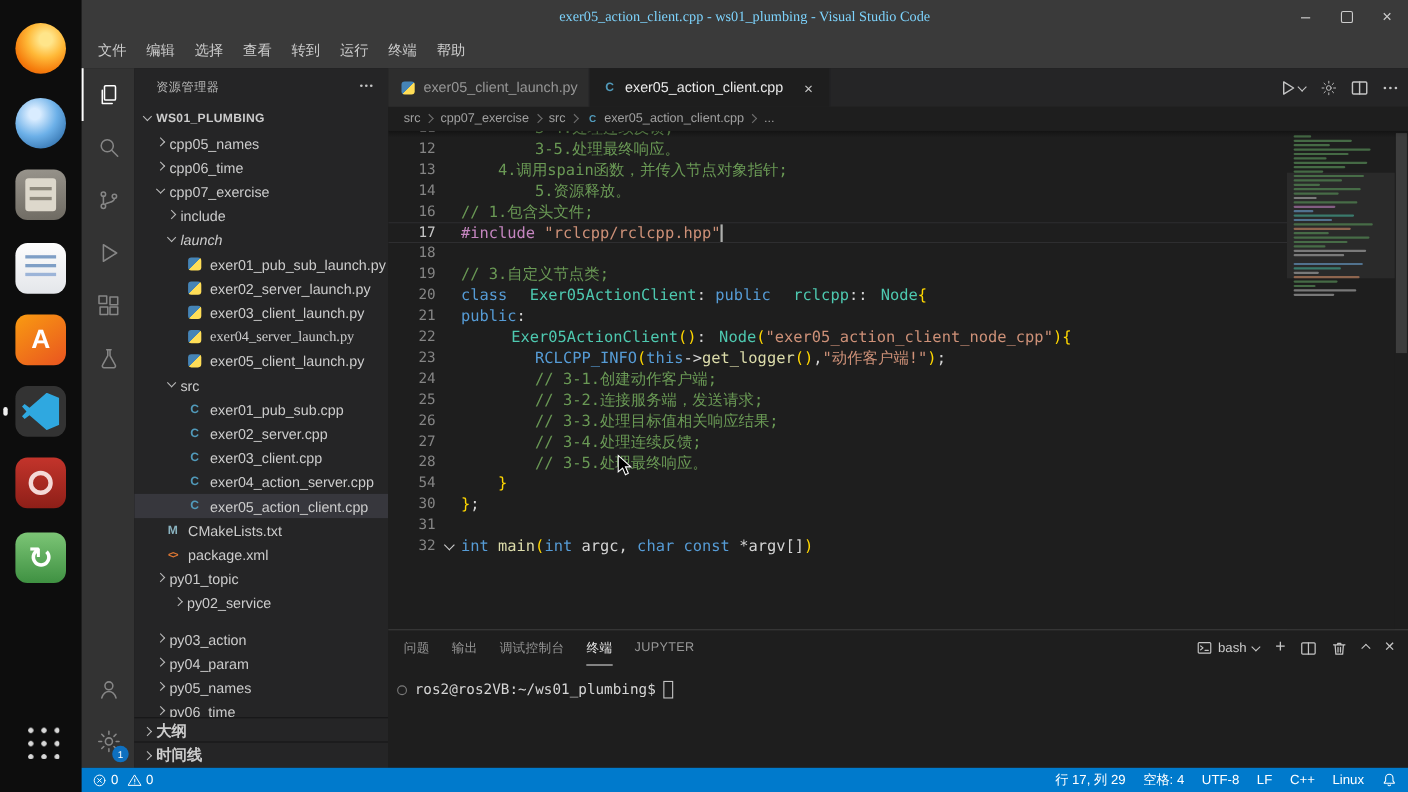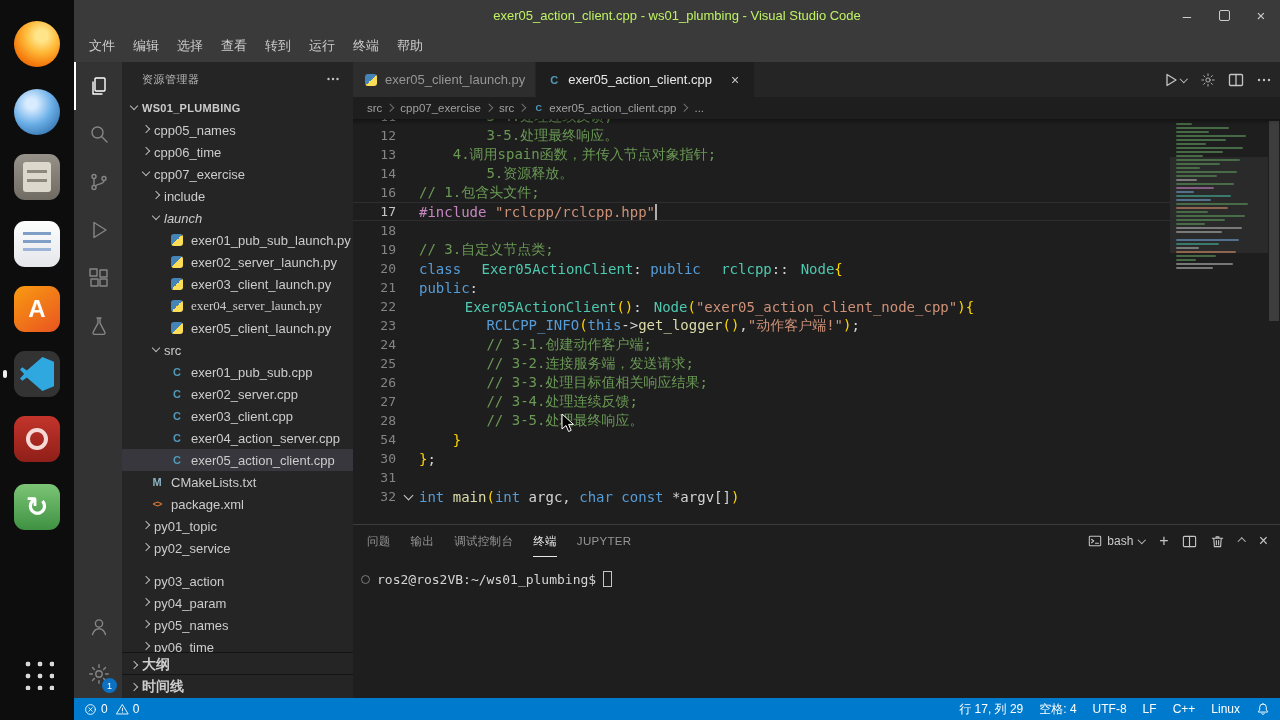--- a/index.html
+++ b/index.html
@@ -23,21 +23,21 @@
   .ic-vscode::after { content:""; position:absolute; inset:6px; background:#2fa8e0; clip-path:polygon(66% 0,100% 14%,100% 86%,66% 100%,20% 60%,7% 70%,0 63%,12% 50%,0 37%,7% 30%,20% 40%); }
   .ic-vscode::before { content:""; position:absolute; left:-11px; top:19px; width:4px; height:8px; background:#f0f0f0; border-radius:2px; }
   .ic-recorder { top:416px; background:linear-gradient(#c3342b,#8e1f18); }
   .ic-recorder::after { content:""; position:absolute; inset:12px; border:4px solid #f4d9d7; border-radius:50%; }
   .ic-sync { top:484px; background:linear-gradient(#7cc576,#3f9142); display:flex; align-items:center; justify-content:center; color:#fff; font-size:27px; font-weight:bold; }
   .ic-apps { top:656px; left:20px; width:34px; height:34px; border-radius:0; background-image:radial-gradient(#d8d8d8 2.1px, transparent 2.7px); background-size:12px 12px; background-position:2px 2px; background-repeat:repeat; }
 
   
   .vscode { position:absolute; left:74px; top:0; right:0; bottom:0; }
   .titlebar { height:30px; background:#3a3a3a; display:flex; align-items:center; justify-content:center; position:relative; }
-  .window-title { color:#bef264; font-size:13px; }
+  .window-title { color:#7dd3fc; font-size:13px;font-family:Liberation Serif, serif; }
   .wbtns { position:absolute; right:8px; top:0; height:30px; display:flex; align-items:center; gap:15px; }
   .wbtn { width:22px; height:22px; display:flex; align-items:center; justify-content:center; color:#cccccc; font-size:15px; border-radius:50%; cursor:pointer; }
   .wbtn.max::before { content:""; width:9px; height:9px; border:1.2px solid #ccc; border-radius:2px; }
 
   .menubar { height:32px; background:#3a3a3a; display:flex; align-items:center; padding-left:6px; }
   .menu-item { color:#cccccc; font-size:13px; padding:0 9px; height:24px; line-height:24px; border-radius:4px; cursor:pointer; }
 
   .main { position:absolute; top:62px; left:0; right:0; bottom:22px; display:flex; }
 
   
@@ -111,21 +111,21 @@
   .tok.br  { color:var(--c-bracket); }
   .caret { display:inline-block; width:2px; height:16px; background:#aeafad; vertical-align:text-bottom; }
 
   .minimap { position:absolute; top:2px; right:12px; width:98px; bottom:0; background:#1e1e1e; z-index:5; padding-top:2px; }
   .mmview { position:absolute; left:0; right:0; top:36px; height:96px; background:rgba(255,255,255,.055); }
   .mmbar { height:2px; margin:0 0 2px 6px; opacity:.8; border-radius:1px; }
   .scrollbar { position:absolute; right:0; top:0; width:12px; bottom:0; z-index:7; }
   .sthumb { position:absolute; top:2px; left:1px; width:10px; height:200px; background:rgba(121,121,121,.35); }
 
   
-  .panel { height:174px; flex:none; background:#1e1e1e; border-top:1px solid #3c3c3c; position:relative; }
+  .panel { height:126px; flex:none; background:#1e1e1e; border-top:1px solid #3c3c3c; position:relative; }
   .paneltabs { height:32px; display:flex; align-items:center; padding-left:14px; gap:20px; position:relative; }
   .ptab { font-size:11.5px; color:#969696; height:32px; display:flex; align-items:center; letter-spacing:.3px; cursor:pointer; }
   .ptab.active { color:#e7e7e7; box-shadow:inset 0 -1px 0 #e7e7e7; }
   .panel-actions { position:absolute; right:12px; top:0; height:32px; display:flex; align-items:center; gap:13px; color:#c5c5c5; }
   .pa { display:flex; align-items:center; cursor:pointer; gap:5px; }
   .pa svg { stroke:#c5c5c5; fill:none; stroke-width:1.2; stroke-linecap:round; stroke-linejoin:round; }
   .shell-label { font-size:12px; color:#cccccc; }
   .pglyph { font-size:16px; line-height:16px; color:#c5c5c5; }
   .termline { display:flex; align-items:center; margin:14px 0 0 8px; font-family:"DejaVu Sans Mono","Liberation Mono",monospace; font-size:13px; color:#d6d6d6; }
   .cmddot { width:9px; height:9px; border:1.2px solid #7a7a7a; border-radius:50%; margin-right:7px; flex:none; }
@@ -324,21 +324,21 @@
               <span class="tlabel">CMakeLists.txt</span>
             </div>
             <div class="trow" style="padding-left: 27px;">
               <span class="fi fi-xml">&lt;&gt;</span>
               <span class="tlabel">package.xml</span>
             </div>
             <div class="trow" style="padding-left: 16px;">
               <span class="twisty"></span>
               <span class="tlabel">py01_topic</span>
             </div>
-            <div class="trow" style="padding-left: 16px; text-align: right;">
+            <div class="trow" style="padding-left: 32px; text-align: right;">
               <span class="twisty"></span>
               <span class="tlabel">py02_service</span>
             </div>
             <div class="trow" style="padding-left: 16px; margin-top: 11px;">
               <span class="twisty"></span>
               <span class="tlabel">py03_action</span>
             </div>
             <div class="trow" style="padding-left: 16px;">
               <span class="twisty"></span>
               <span class="tlabel">py04_param</span>

